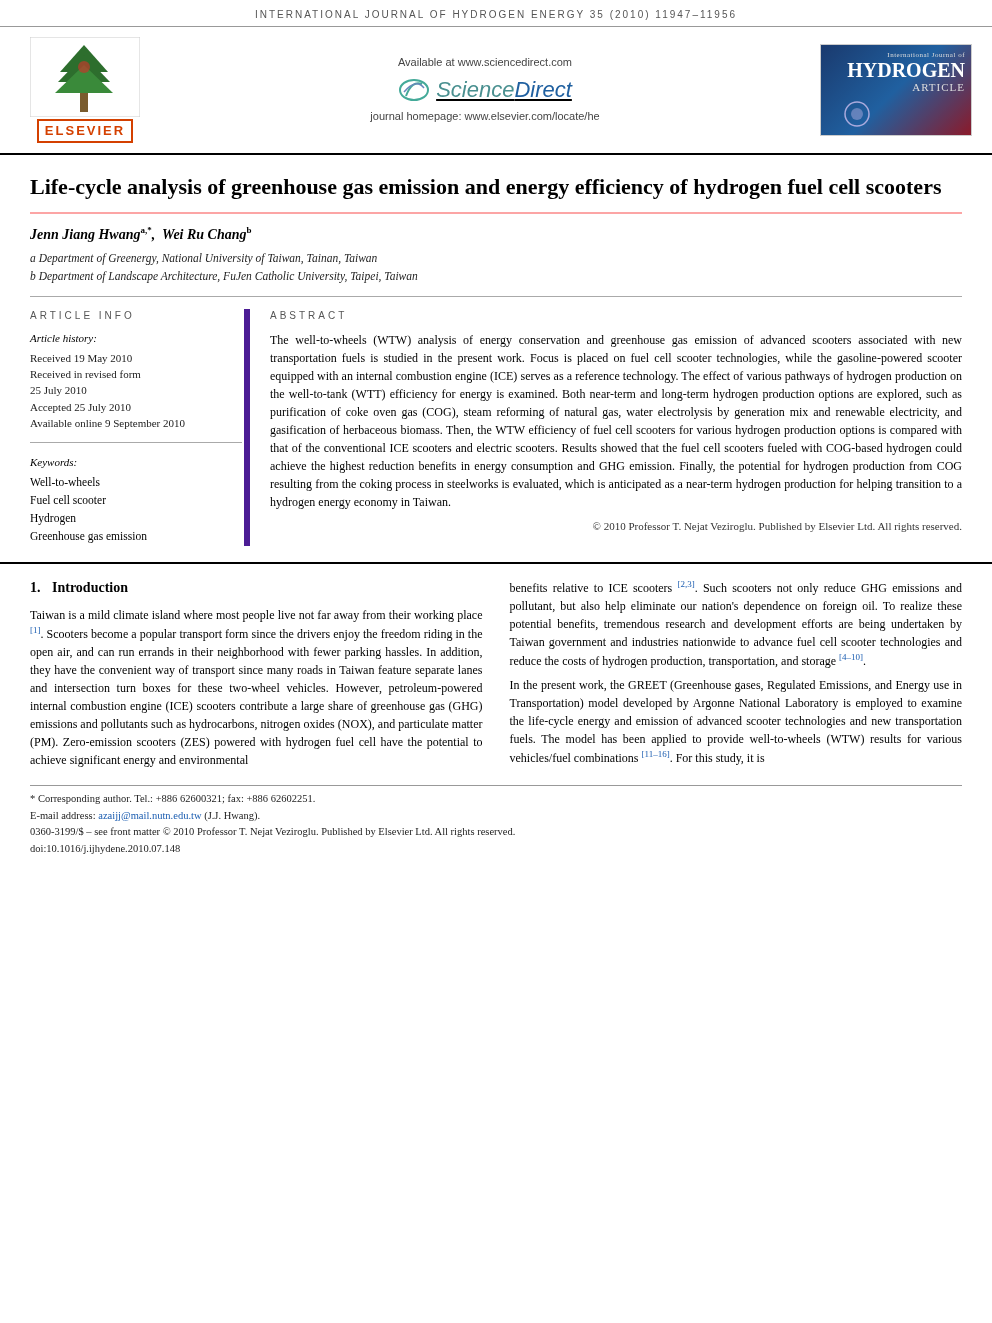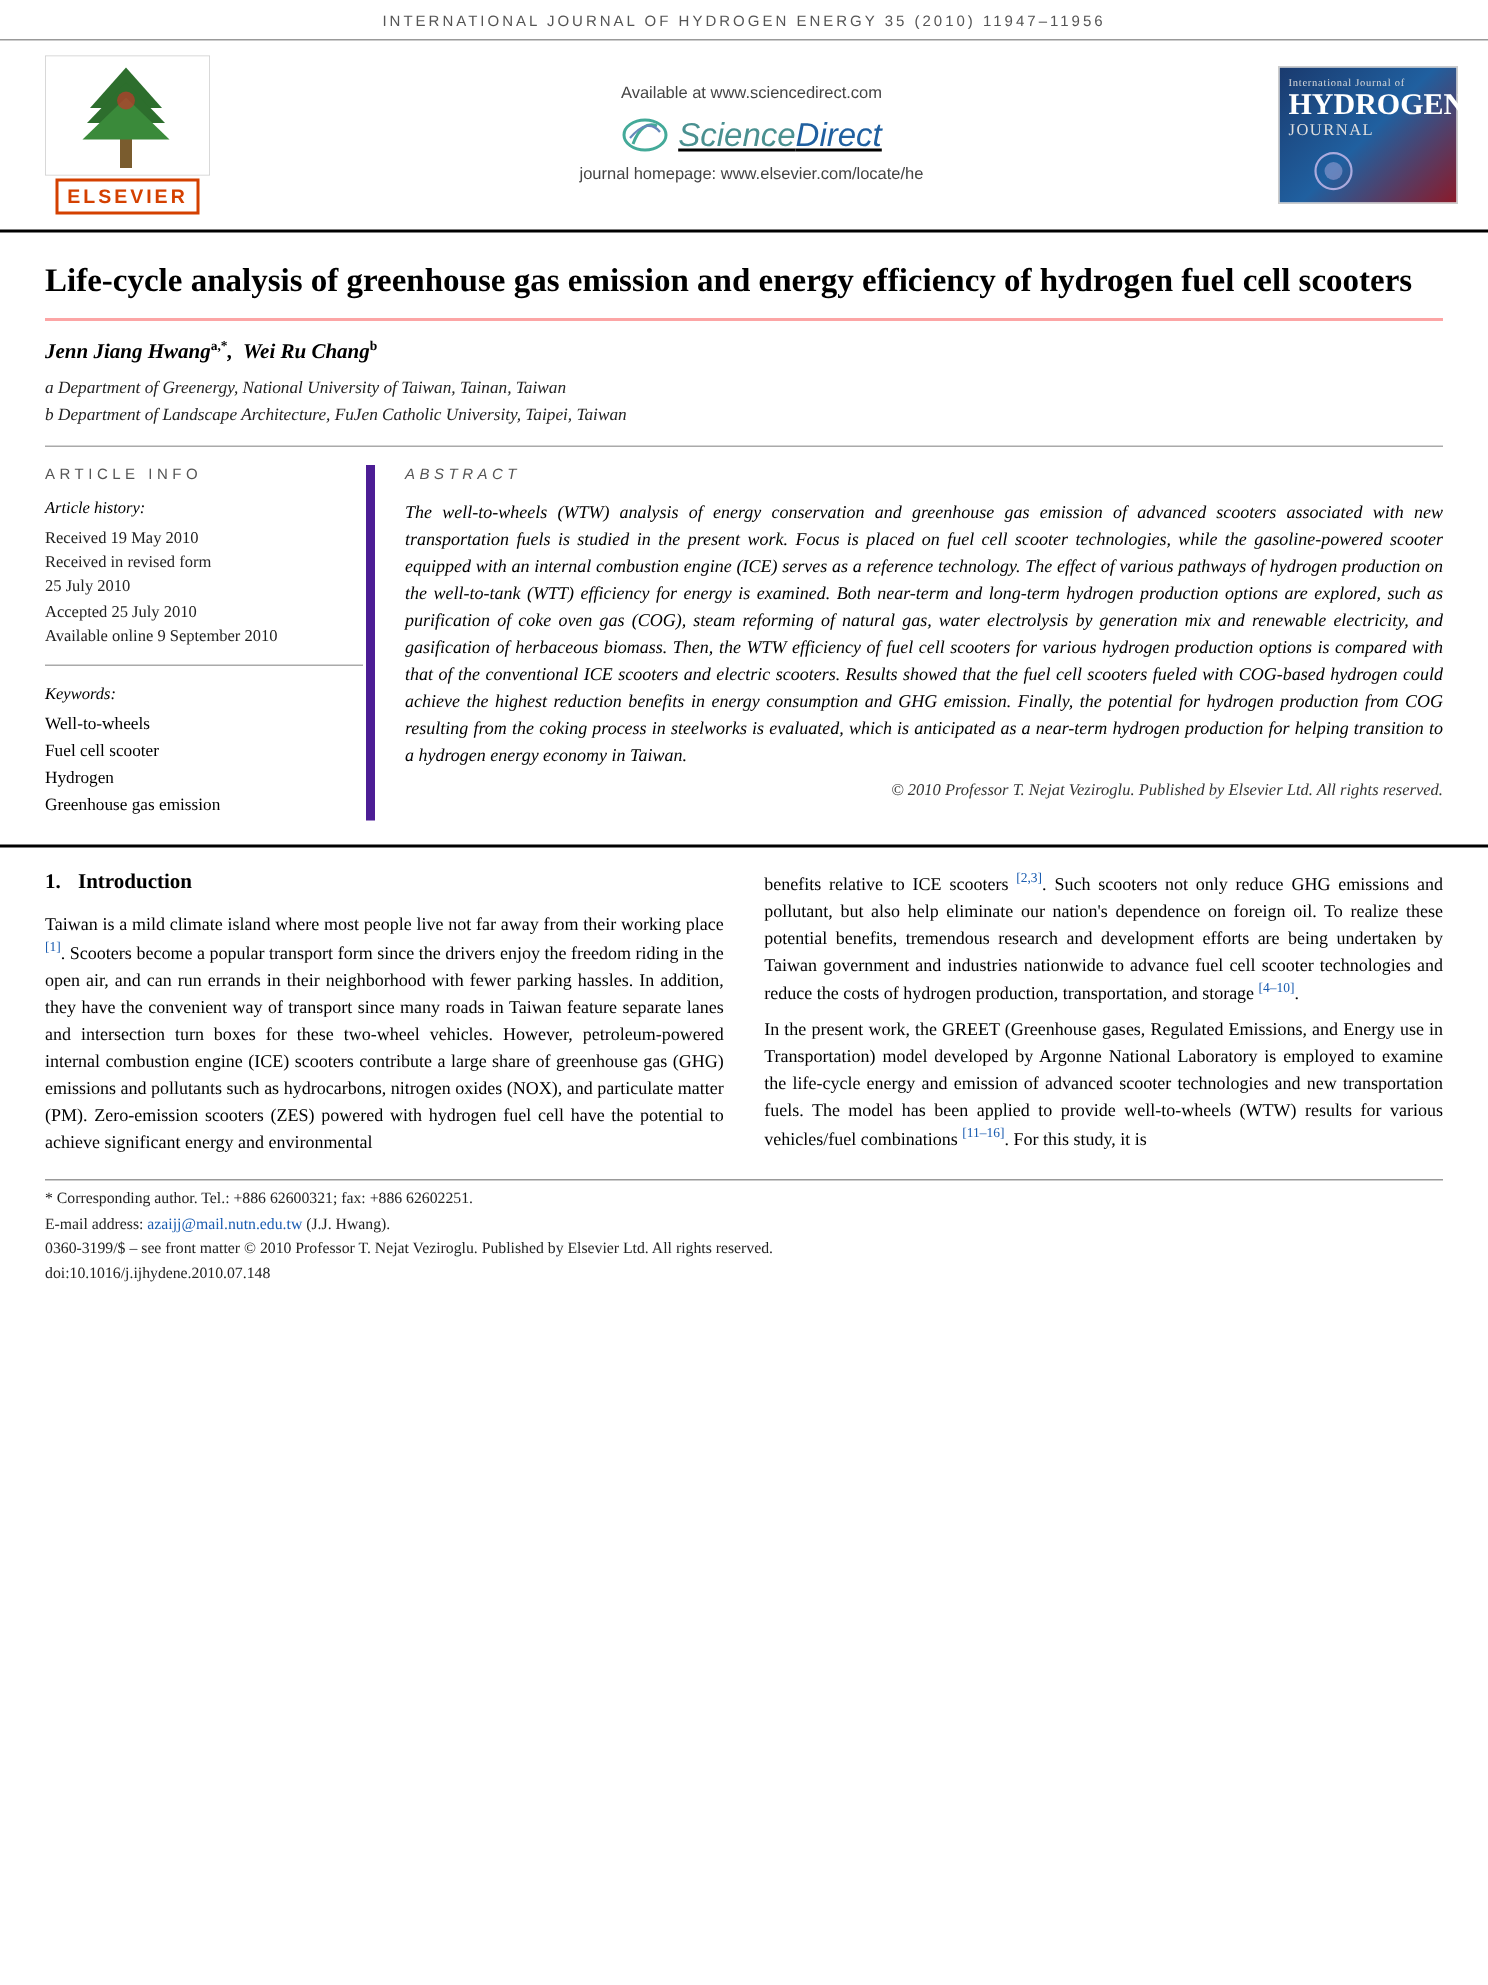--- a/index.html
+++ b/index.html
@@ -78,26 +78,26 @@
       font-style: italic;
     }
     .sd-text span.blue { color: #2060a0; }
     .journal-homepage {
       font-family: Arial, sans-serif;
       font-size: 11px;
       color: #444;
       margin-top: 4px;
     }
     .hydrogen-logo-box {
-      width: 120px;
+      width: 152px;
       background: linear-gradient(135deg, #1a3a6e 0%, #2060a0 50%, #8b1a2a 100%);
       border: 1px solid #ccc;
       padding: 6px;
       color: #fff;
-      text-align: left;
+      text-align: right;
       min-height: 90px;
       display: flex;
       flex-direction: column;
       justify-content: center;
     }
     .hydrogen-logo-box .intl {
       font-size: 7px;
       letter-spacing: 0.5px;
       line-height: 1.3;
       color: #ddd;
@@ -144,21 +144,20 @@
       border-top: 1px solid #aaa;
     }
     .left-col {
       width: 220px;
       min-width: 220px;
       border-right: 6px solid #4c1d95;
       padding-right: 2px;
     }
     .right-col {
       flex: 1;
-      font-style: italic;
     }
     .section-label {
       font-family: Arial, sans-serif;
       font-size: 10px;
       letter-spacing: 3px;
       color: #555;
       text-transform: uppercase;
       margin-bottom: 8px;
     }
     .article-history-title {
@@ -277,21 +276,21 @@
       <div class="sd-text">
         <span style="color:#4a9090;">Science</span><span class="blue">Direct</span>
       </div>
     </div>
     <div class="journal-homepage">journal homepage: www.elsevier.com/locate/he</div>
   </div>
 
   <div class="hydrogen-logo-box">
     <div class="intl">International Journal of</div>
     <div class="h-word">HYDROGEN</div>
-    <div class="energy-word">JOURNAL</div>
+    <div class="energy-word">ARTICLE</div>
     <svg width="60" height="30" viewBox="0 0 60 30" style="margin-top:4px;">
       <circle cx="30" cy="15" r="12" fill="none" stroke="#aad" stroke-width="1.5"></circle>
       <circle cx="30" cy="15" r="6" fill="#aad" opacity="0.5"></circle>
     </svg>
   </div>
 </div>
 
 <div class="article-content">
 
   <div class="article-title">Life-cycle analysis of greenhouse gas emission and energy efficiency of hydrogen fuel cell scooters</div>

